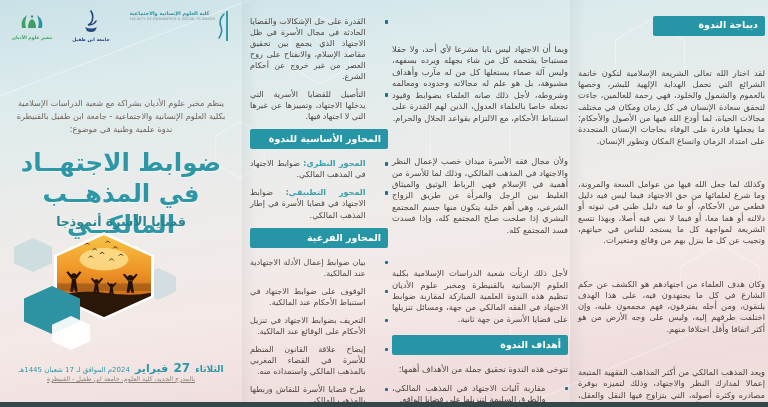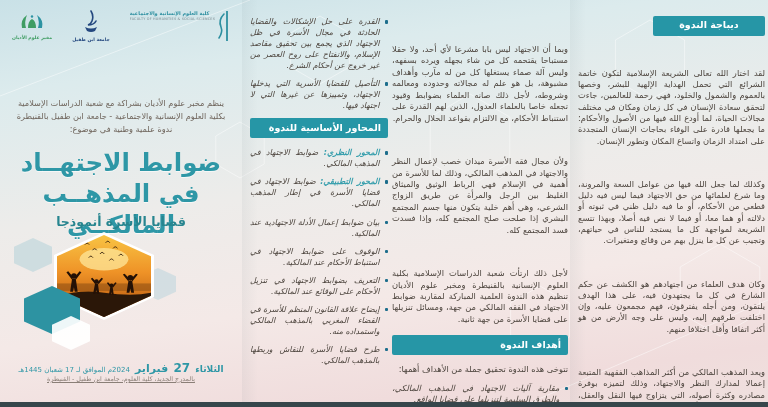--- a/index.html
+++ b/index.html
@@ -58,23 +58,23 @@
   .col { position:absolute; direction:rtl; color:#4e463f; }
   .colA { left:250px; top:16px; width:138px; font-size:8px;   line-height:1.38; }
   .colB { left:392px; top:12px; width:176px; font-size:8.3px; line-height:1.38; }
   .colC { left:578px; top:12px; width:187px; font-size:8.3px; line-height:1.36; }
 
   .para { text-align:justify; margin-bottom:10px;margin-top:32px; }
   .colC .para { margin-bottom:9px; }
 
   .section-bar { background:#2696a6; color:#ffffff; font-weight:bold; font-size:9.5px;
     padding:3px 7px 4px; border-radius:2px; margin:4px 0 9px; }
-  .bar-narrow { width:112px;text-align:center; }
-
-  .li { display:flex; gap:5px; margin-bottom:7px; text-align:justify;font-style:italic; }
+  .bar-narrow { width:112px; }
+
+  .li { display:flex; gap:19px; margin-bottom:7px; text-align:justify; }
   .li .dot { flex:0 0 auto; width:3.5px; height:3.5px; margin-top:4px;
     background:#1d6e8c; border-radius:1px; }
   .axis-label { color:#3aa0ae; font-weight:bold; }
   .goals-intro { margin:2px 0 7px; text-align:right; }
 </style>
 </head>
 <body>
 
 <div class="page">
 
@@ -204,20 +204,21 @@
       </span>
     </div>
     <div class="li">
       <span class="dot"></span>
       <span>
         <span class="axis-label">المحور التطبيقي:</span>
         <span>ضوابط الاجتهاد في قضايا الأسرة في إطار المذهب المالكي.</span>
       </span>
     </div>
 
+    <div class="section-bar">المحاور الفرعية</div>
 
     <div class="li">
       <span class="dot"></span>
       <span>بيان ضوابط إعمال الأدلة الاجتهادية عند المالكية.</span>
     </div>
     <div class="li">
       <span class="dot"></span>
       <span>الوقوف على ضوابط الاجتهاد في استنباط الأحكام عند المالكية.</span>
     </div>
     <div class="li">

